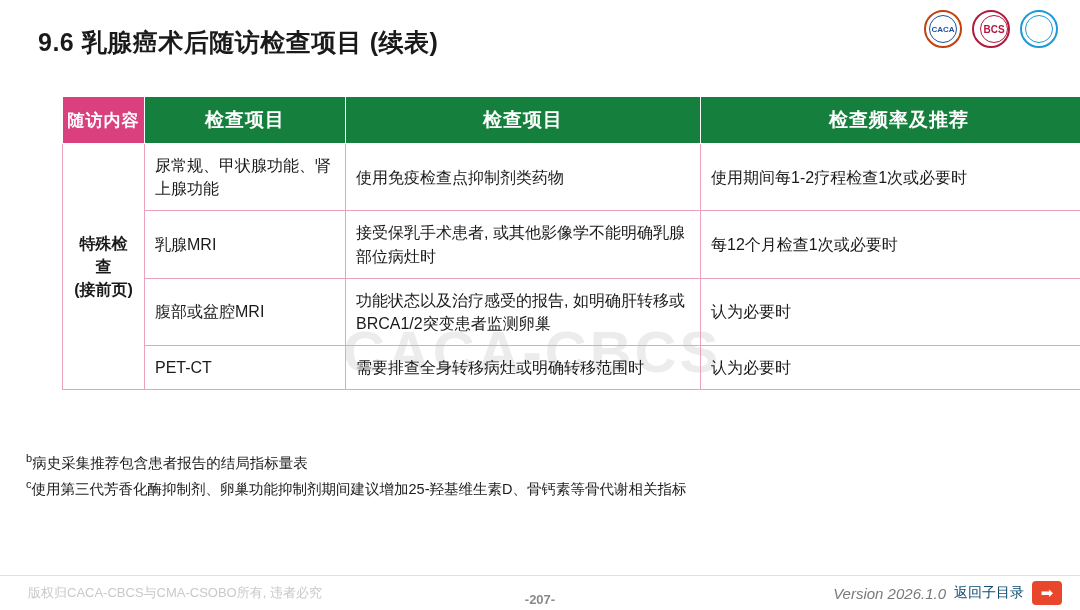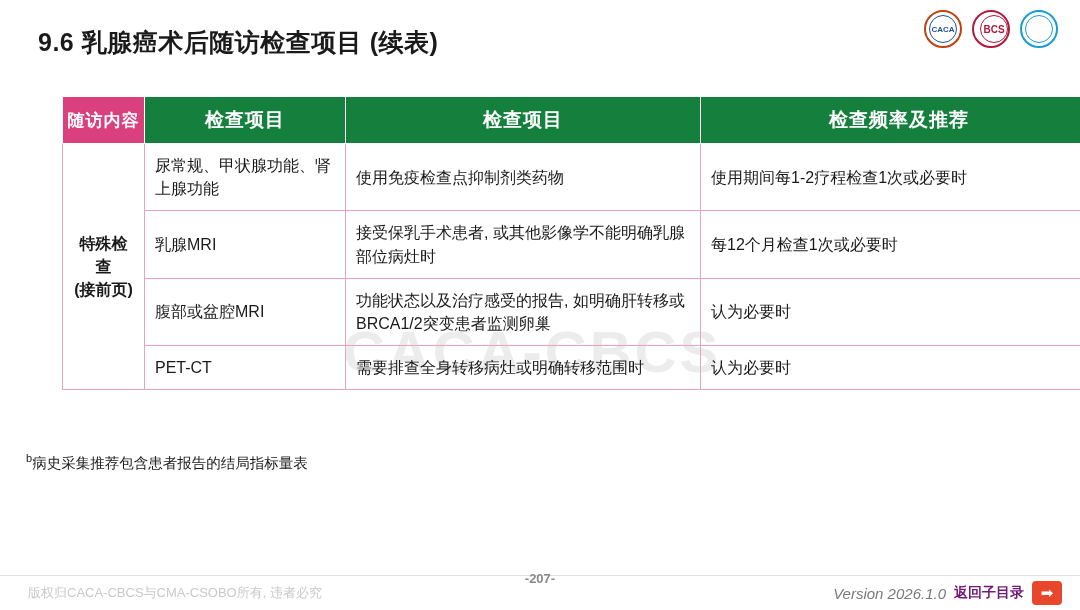--- a/index.html
+++ b/index.html
@@ -166,43 +166,43 @@
     position: absolute;
     left: 28px;
     bottom: 8px;
     font-size: 13px;
     color: #c9c9c9;
   }
   .footer-center {
     position: absolute;
     left: 0;
     right: 0;
-    bottom: 24px;
+    bottom: 3px;
     text-align: center;
     font-size: 13px;
     font-weight: bold;
     color: #8a8a8a;
     margin-top: 15px;
   }
   .footer-right {
     position: absolute;
     right: 18px;
     bottom: 5px;
     display: flex;
     align-items: center;
     gap: 8px;
     font-size: 15px;
     font-style: italic;
     color: #7a7a7a;
   }
   .back-link {
     font-style: normal;
     font-size: 14px;
-    font-weight: bold;
-    color: #701a75;
+    font-weight: normal;
+    color: #0c4a6e;
     text-decoration: none;
   }
   .back-arrow {
     width: 30px;
     height: 24px;
     background: #e8472c;
     border-radius: 4px;
     display: flex;
     align-items: center;
     justify-content: center;
@@ -264,20 +264,21 @@
         <td class="col-item">PET-CT</td>
         <td class="col-pop">需要排查全身转移病灶或明确转移范围时</td>
         <td class="col-freq">认为必要时</td>
       </tr>
     </tbody>
   </table>
 </div>
 
 <div class="footnotes">
   <p><span class="fn-sup">b</span><span>病史采集推荐包含患者报告的结局指标量表</span></p>
+  <p><span class="fn-sup">c</span><span>使用第三代芳香化酶抑制剂、卵巢功能抑制剂期间建议增加25-羟基维生素D、骨钙素等骨代谢相关指标</span></p>
 </div>
 
 <div class="footer-rule"></div>
 <div class="footer-left">版权归CACA-CBCS与CMA-CSOBO所有, 违者必究</div>
 <div class="footer-center">-207-</div>
 <div class="footer-right">
   <span>Version 2026.1.0</span>
   <a class="back-link" href="#">返回子目录</a>
   <span class="back-arrow">➡</span>
 </div>

